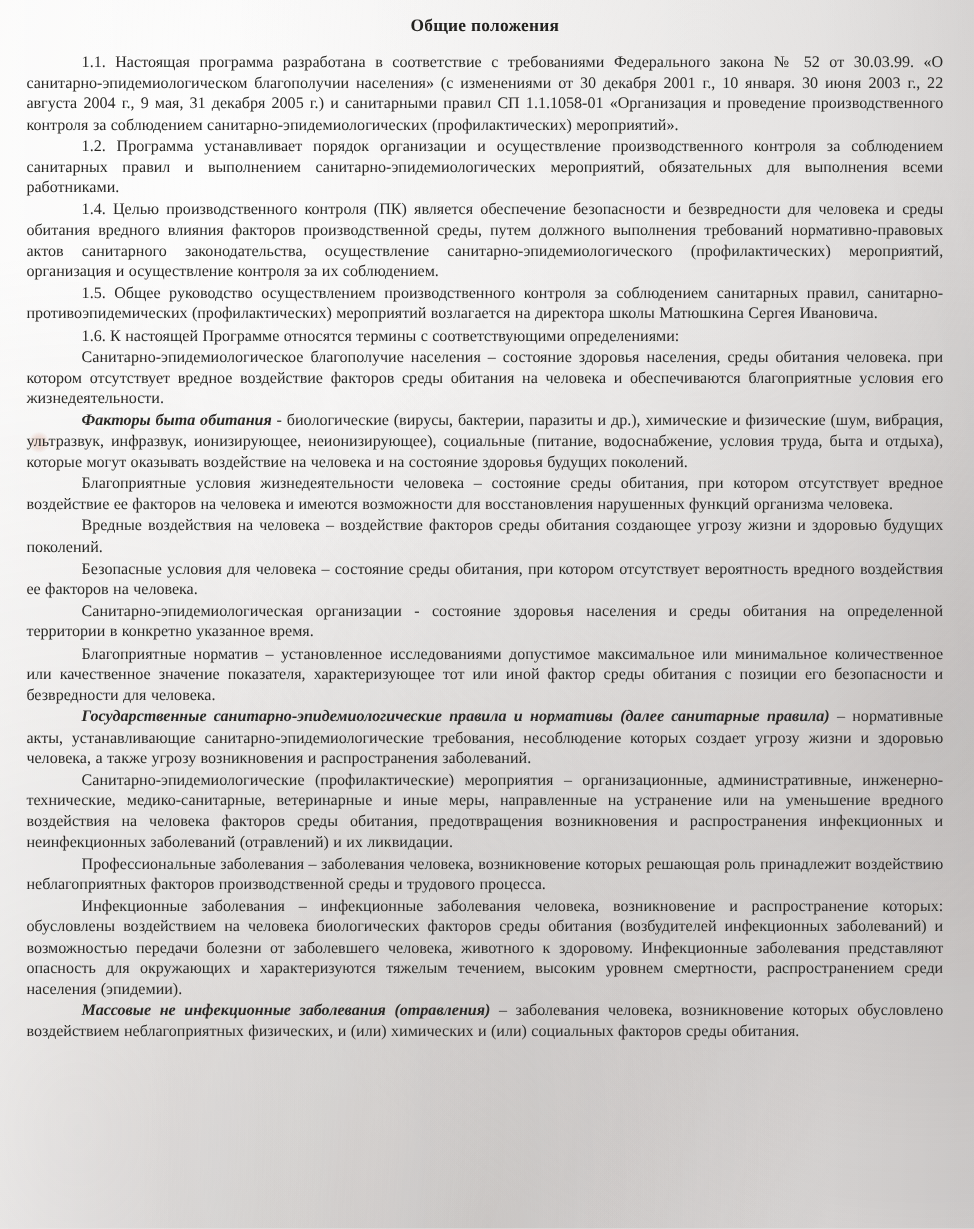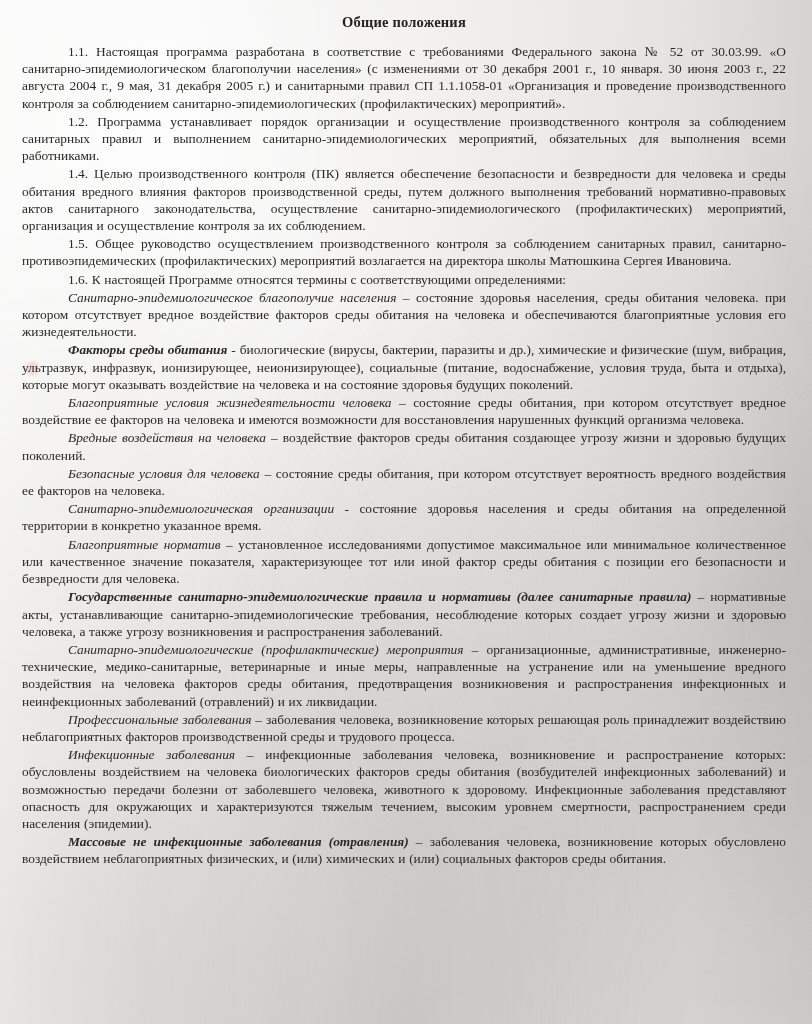--- a/index.html
+++ b/index.html
@@ -63,21 +63,20 @@
     text-indent: 46px;
     font-size: 13.4px;
     line-height: 17.6px;
     color: #2a2926;
     word-spacing: 0.3px;
   }
   p.par.tight {
     line-height: 17.2px;
   }
   .i {
-    font-style: italic;
   }
   .ib {
     font-style: italic;
     font-weight: bold;
   }
   
   .fade1 { color: #3a3936; }
   .fade2 { color: #4a4845; }
 </style>
 </head>
@@ -86,21 +85,21 @@
 <div class="page">
   <div class="content">
     <h1 class="doc-title">Общие положения</h1>
     <div id="paras">
         <p class="par tight "><span>1.1. Настоящая программа разработана в соответствие с требованиями  Федерального закона  № 52 от 30.03.99. «О санитарно-эпидемиологическом благополучии населения» (с изменениями от 30 декабря 2001 г., 10 января. 30 июня 2003 г., 22 августа 2004 г., 9 мая, 31 декабря 2005 г.) и санитарными правил СП 1.1.1058-01 «Организация и проведение производственного контроля за соблюдением санитарно-эпидемиологических (профилактических) мероприятий».</span></p>
         <p class="par tight fade1"><span>1.2. Программа устанавливает порядок организации и осуществление производственного контроля за соблюдением санитарных правил и выполнением санитарно-эпидемиологических мероприятий, обязательных для выполнения всеми работниками.</span></p>
         <p class="par tight fade2"><span>1.4. Целью производственного контроля (ПК) является обеспечение  безопасности и безвредности для человека и среды обитания вредного влияния факторов производственной среды, путем должного выполнения требований нормативно-правовых актов санитарного законодательства, осуществление санитарно-эпидемиологического (профилактических) мероприятий, организация и осуществление контроля за их соблюдением.</span></p>
         <p class="par tight fade1"><span>1.5. Общее руководство осуществлением производственного контроля за соблюдением санитарных правил, санитарно-противоэпидемических (профилактических) мероприятий возлагается на директора школы Матюшкина Сергея Ивановича.</span></p>
         <p class="par tight "><span>1.6. К настоящей Программе относятся термины с соответствующими определениями:</span></p>
         <p class="par tight "><span class="i">Санитарно-эпидемиологическое благополучие населения</span><span> – состояние здоровья населения, среды обитания человека. при котором отсутствует вредное воздействие факторов среды обитания на человека и обеспечиваются благоприятные условия его жизнедеятельности.</span></p>
-        <p class="par tight "><span class="ib">Факторы среды обитания</span><span> - биологические (вирусы, бактерии, паразиты и др.), химические и физические (шум, вибрация, ультразвук, инфразвук, ионизирующее, неионизирующее), социальные (питание, водоснабжение, условия труда, быта и отдыха), которые могут оказывать воздействие на человека и на состояние здоровья будущих поколений.</span></p>
+        <p class="par tight "><span class="ib">Факторы быта обитания</span><span> - биологические (вирусы, бактерии, паразиты и др.), химические и физические (шум, вибрация, ультразвук, инфразвук, ионизирующее, неионизирующее), социальные (питание, водоснабжение, условия труда, быта и отдыха), которые могут оказывать воздействие на человека и на состояние здоровья будущих поколений.</span></p>
         <p class="par tight "><span class="i">Благоприятные условия жизнедеятельности человека</span><span> – состояние среды обитания, при котором отсутствует вредное воздействие ее факторов на человека и имеются возможности для восстановления нарушенных функций организма человека.</span></p>
         <p class="par tight fade2"><span class="i">Вредные воздействия на человека</span><span> – воздействие факторов среды обитания создающее угрозу жизни и здоровью будущих поколений.</span></p>
         <p class="par tight "><span class="i">Безопасные условия для человека</span><span> – состояние среды обитания, при котором отсутствует вероятность вредного воздействия ее факторов на человека.</span></p>
         <p class="par tight fade1"><span class="i">Санитарно-эпидемиологическая организации</span><span> -  состояние здоровья населения и среды обитания на определенной территории в конкретно указанное время.</span></p>
         <p class="par tight "><span class="i">Благоприятные норматив</span><span> – установленное исследованиями допустимое максимальное или  минимальное количественное или качественное значение показателя, характеризующее тот или иной фактор среды обитания с позиции его безопасности и безвредности для человека.</span></p>
         <p class="par tight "><span class="ib">Государственные санитарно-эпидемиологические правила и нормативы (далее санитарные правила)</span><span> – нормативные акты, устанавливающие санитарно-эпидемиологические требования, несоблюдение которых создает угрозу жизни и здоровью человека, а также угрозу возникновения и распространения заболеваний.</span></p>
         <p class="par tight fade1"><span class="i">Санитарно-эпидемиологические          (профилактические)         мероприятия</span><span> –    организационные, административные, инженерно-технические, медико-санитарные, ветеринарные и иные меры, направленные на устранение или на уменьшение вредного воздействия на человека факторов среды обитания, предотвращения возникновения и распространения инфекционных и неинфекционных заболеваний (отравлений) и их ликвидации.</span></p>
         <p class="par tight "><span class="i">Профессиональные заболевания</span><span> – заболевания человека, возникновение которых  решающая роль принадлежит воздействию неблагоприятных факторов производственной среды и трудового процесса.</span></p>
         <p class="par tight "><span class="i">Инфекционные заболевания</span><span> – инфекционные заболевания человека, возникновение и распространение которых:  обусловлены воздействием на человека биологических факторов среды обитания (возбудителей инфекционных заболеваний) и возможностью передачи болезни от заболевшего человека, животного к здоровому. Инфекционные заболевания представляют  опасность для окружающих и  характеризуются тяжелым течением, высоким уровнем смертности, распространением среди населения (эпидемии).</span></p>
         <p class="par tight fade2"><span class="ib">Массовые не инфекционные заболевания (отравления)</span><span> – заболевания человека, возникновение которых обусловлено воздействием неблагоприятных физических, и  (или) химических и (или) социальных факторов среды обитания.</span></p>

